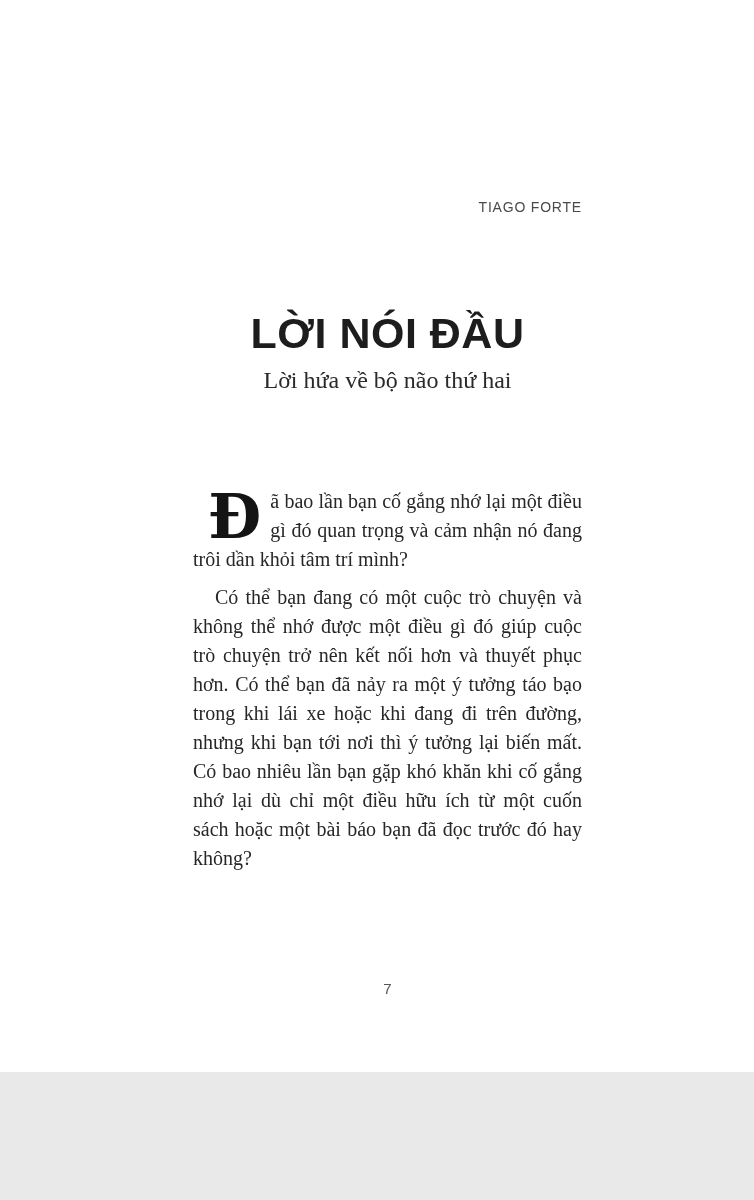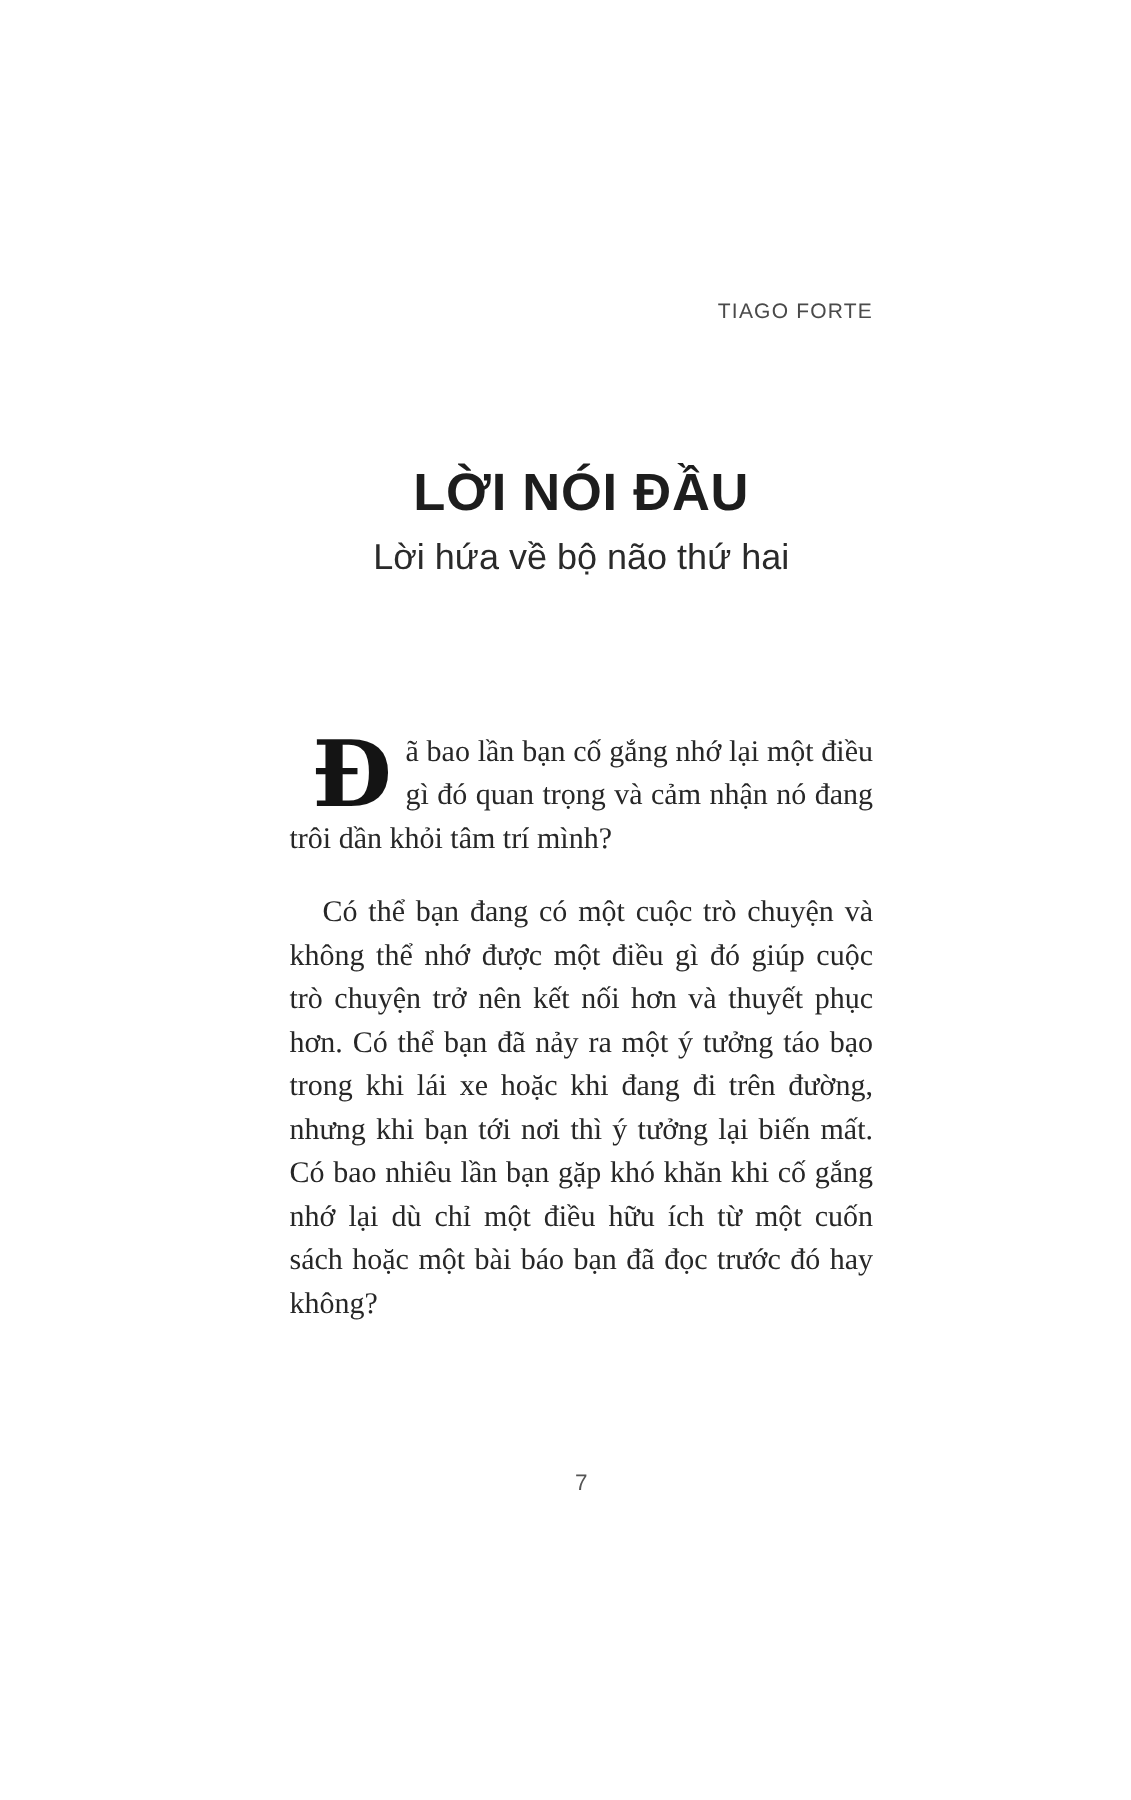--- a/index.html
+++ b/index.html
@@ -1,20 +1,20 @@
 <!DOCTYPE html>
 <html lang="vi"><head>
 <meta charset="utf-8">
 <style>
   * { margin: 0; padding: 0; box-sizing: border-box; }
   html, body { background: #e9e9e9; }
   .page {
     position: relative;
     width: 754px;
-    height: 1200px;
+    height: 1072px;
     background: #ffffff;
     margin: 0 auto;
     overflow: hidden;
     font-family: "Liberation Serif", serif;
   }
   .content {
     position: absolute;
     left: 193px;
     top: 0;
     width: 389px;
@@ -32,44 +32,44 @@
   .title-block {
     position: absolute;
     top: 309px;
     left: 0;
     width: 100%;
     text-align: center;
   }
   .chapter-title {
     font-family: "Liberation Sans", sans-serif;
     font-weight: 800;
-    font-size: 35px;
+    font-size: 43px;
     letter-spacing: 0.5px;
     color: #1d1d1d;
   }
   .chapter-subtitle {
     margin-top: 9px;
-    font-family: Liberation Sans, sans-serif;
+    font-family: Liberation Serif, serif;
     font-weight: 500;
     font-size: 24px;
     color: #2a2a2a;
   }
   .body-text {
     position: absolute;
     top: 487px;
     left: 0;
     width: 100%;
     font-family: "Liberation Serif", serif;
     font-size: 20px;
     line-height: 29px;
     color: #272727;
     text-align: justify;
   }
   .body-text p { margin: 0; }
-  .body-text p + p { margin-top: 20px; text-indent: 22px; }
+  .body-text p + p { margin-top: 9px; text-indent: 22px; }
   .dropcap {
     float: left;
     font-family: "DejaVu Serif", serif;
     font-weight: 700;
     font-size: 61px;
     line-height: 52px;
     margin: 4px 9px 0 15px;
     color: #141414;
   }
   .justify-last { text-align-last: justify; }

